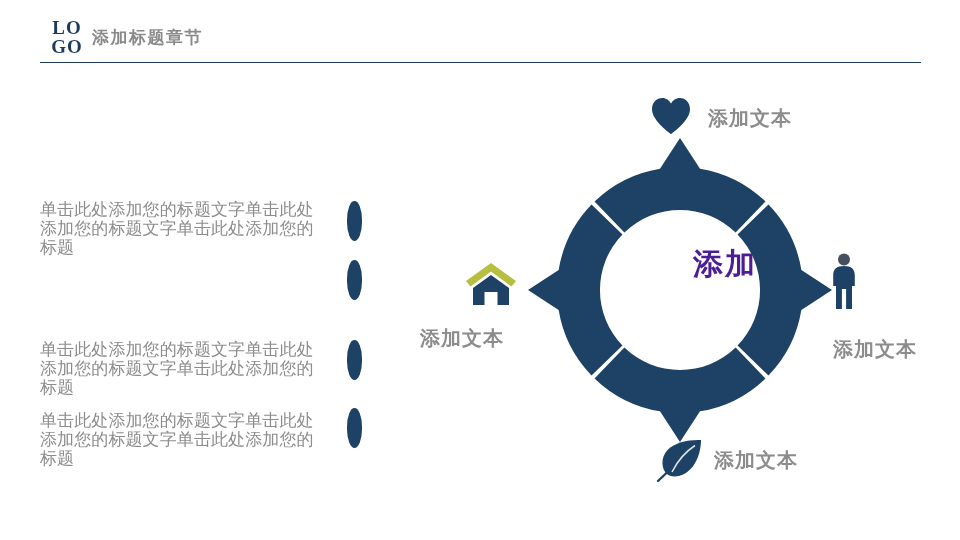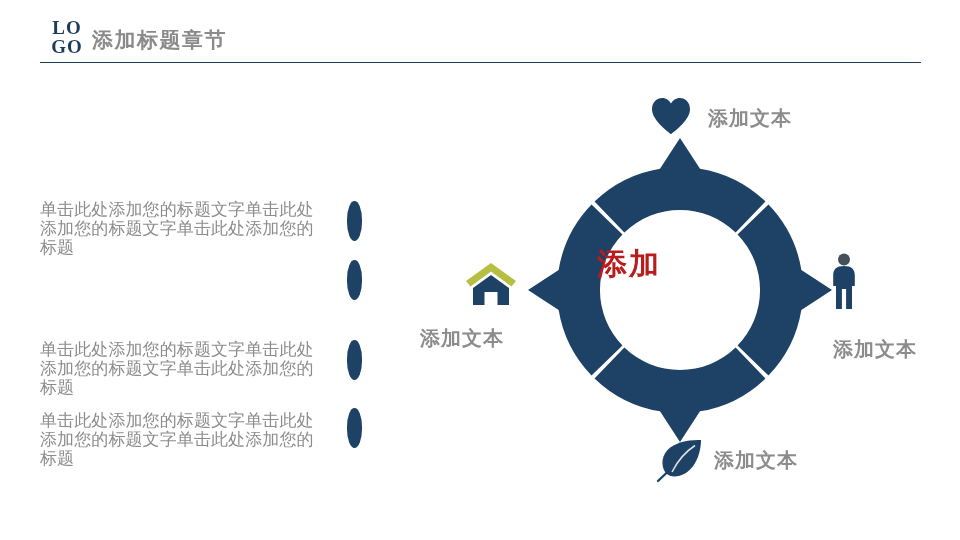--- a/index.html
+++ b/index.html
@@ -34,21 +34,21 @@
     color: #1d3b5c;
     letter-spacing: 1px;
     line-height: 1.02;
   }
   .logo-line { font-size: 19px; display: block; }
 
   .header-title {
     position: absolute;
     left: 92px;
     top: 26px;
-    font-size: 21px;
+    font-size: 17px;
     font-weight: bold;
     color: #8a8a8a;
     letter-spacing: 1.5px;
     white-space: nowrap;
   }
   .header-rule {
     position: absolute;
     left: 40px;
     top: 62px;
     width: 881px;
@@ -114,24 +114,24 @@
   .icon-wrap.person { left: 830px; top: 253px; width: 28px; height: 58px; }
   .icon-wrap.leaf   { left: 655px; top: 438px; width: 48px; height: 45px; }
   .icon-wrap.house  { left: 465px; top: 261px; width: 52px; height: 46px; }
   .icon-wrap svg { display: block; width: 100%; height: 100%; }
 
   .center-text {
     position: absolute;
     left: 597px;
     top: 240px;
     width: 160px;
-    text-align: left;
+    text-align: right;
     font-size: 30px;
     font-weight: bold;
-    color: #b91c1c;
+    color: #4c1d95;
     line-height: 47px;
     letter-spacing: 2px;
   }
   .center-text span { display: block; }
 </style>
 </head>
 <body>
 
 <div id="slide">
 

